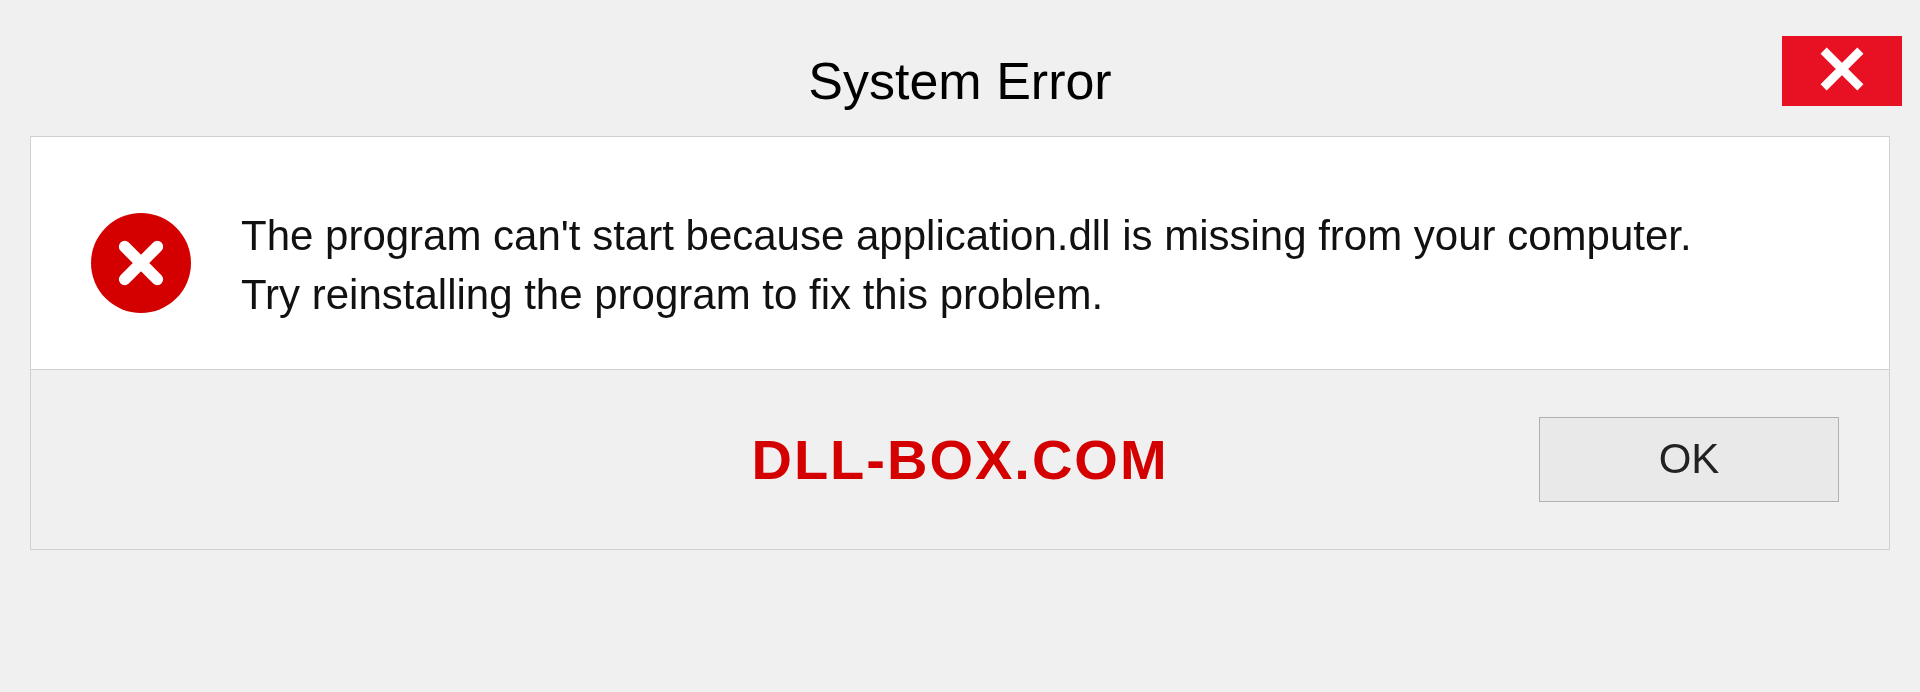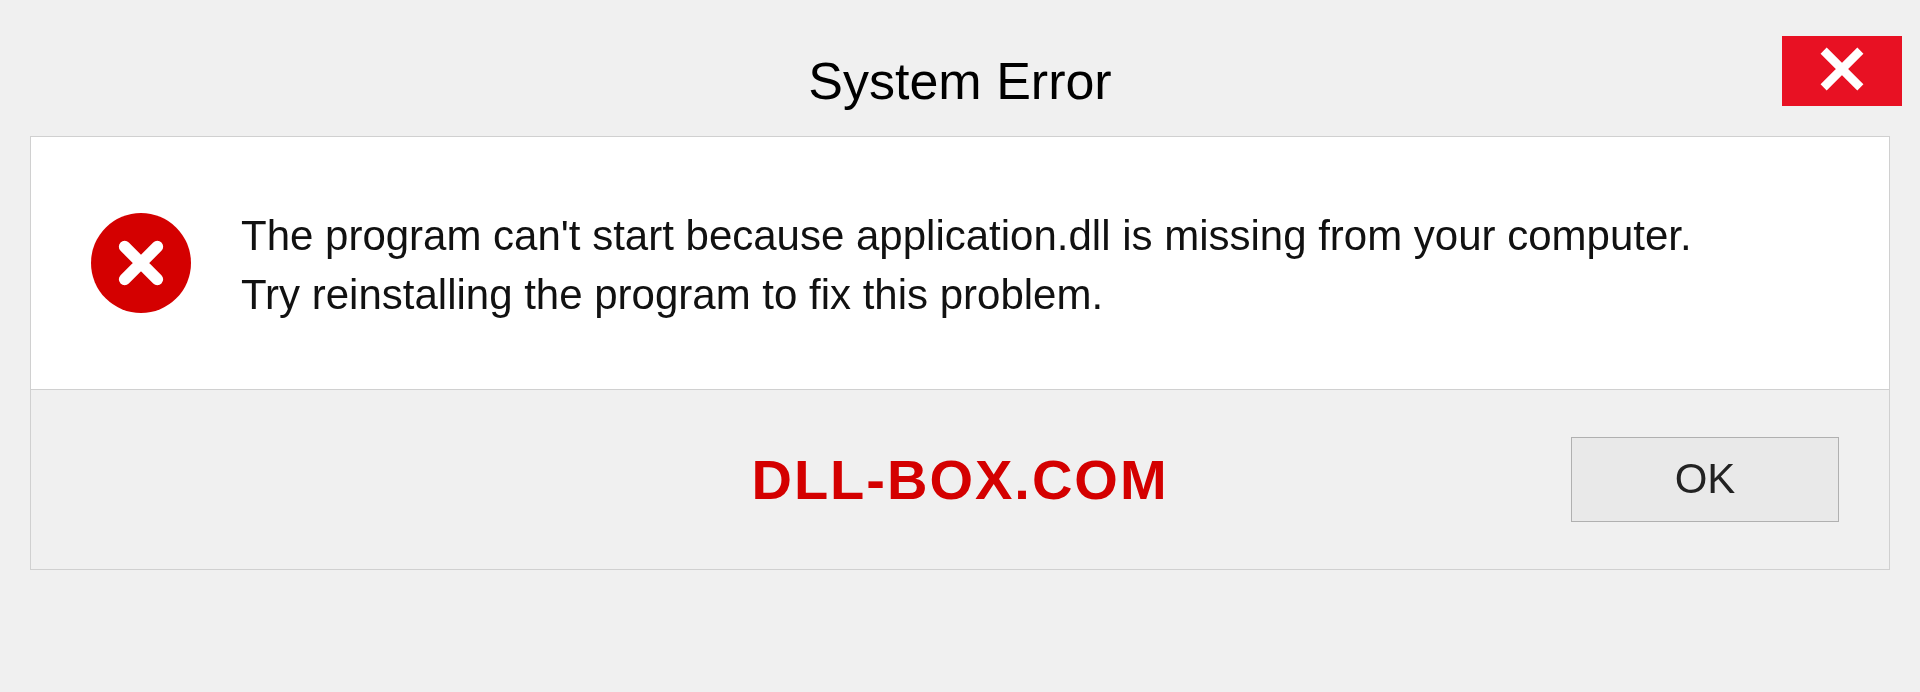--- a/index.html
+++ b/index.html
@@ -42,21 +42,21 @@
       cursor: pointer;
     }
     .close-btn svg {
       width: 46px;
       height: 46px;
     }
     .content-box {
       margin: 10px 30px 0 30px;
       background: #ffffff;
       border: 1px solid #d0d0d0;
-      padding: 70px 60px 64px 60px;
+      padding: 70px 60px 44px 60px;
       display: flex;
       align-items: flex-start;
       gap: 50px;
     }
     .error-icon {
       flex-shrink: 0;
       width: 100px;
       height: 100px;
       border-radius: 50%;
       background: #d40000;
@@ -91,21 +91,21 @@
       left: 50%;
       top: 50%;
       transform: translate(-50%, -50%);
       font-size: 56px;
       font-weight: 800;
       font-family: Arial, "Segoe UI", sans-serif;
       color: #d40000;
       letter-spacing: 2px;
     }
     .ok-btn {
-      width: 268px;
+      width: 300px;
       height: 85px;
       background: #e9e9e9;
       border: 1px solid #b0b0b0;
       font-size: 42px;
       color: #222;
       display: flex;
       align-items: center;
       justify-content: center;
       cursor: pointer;
     }

